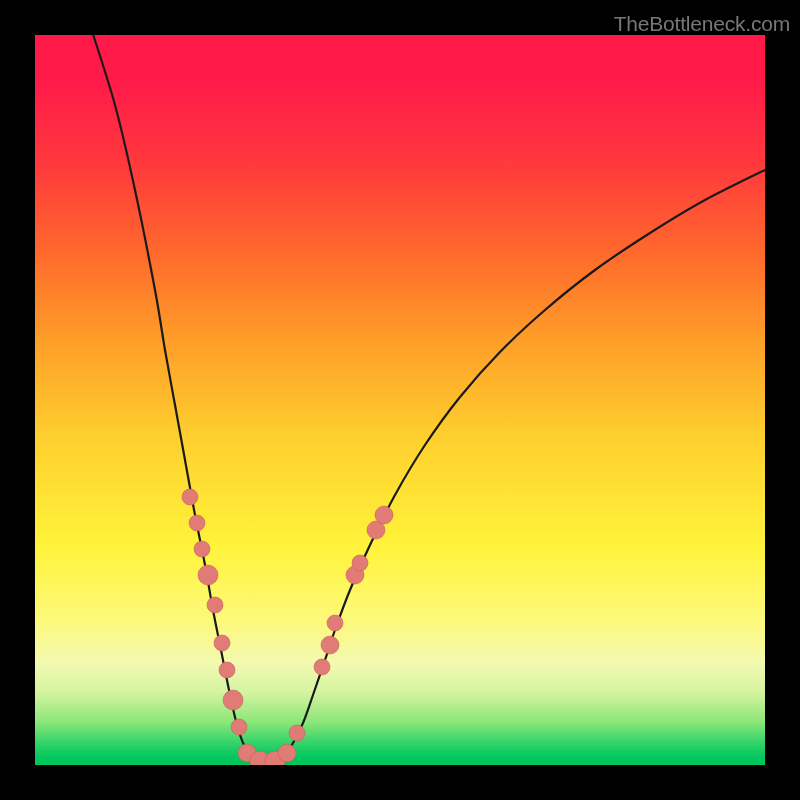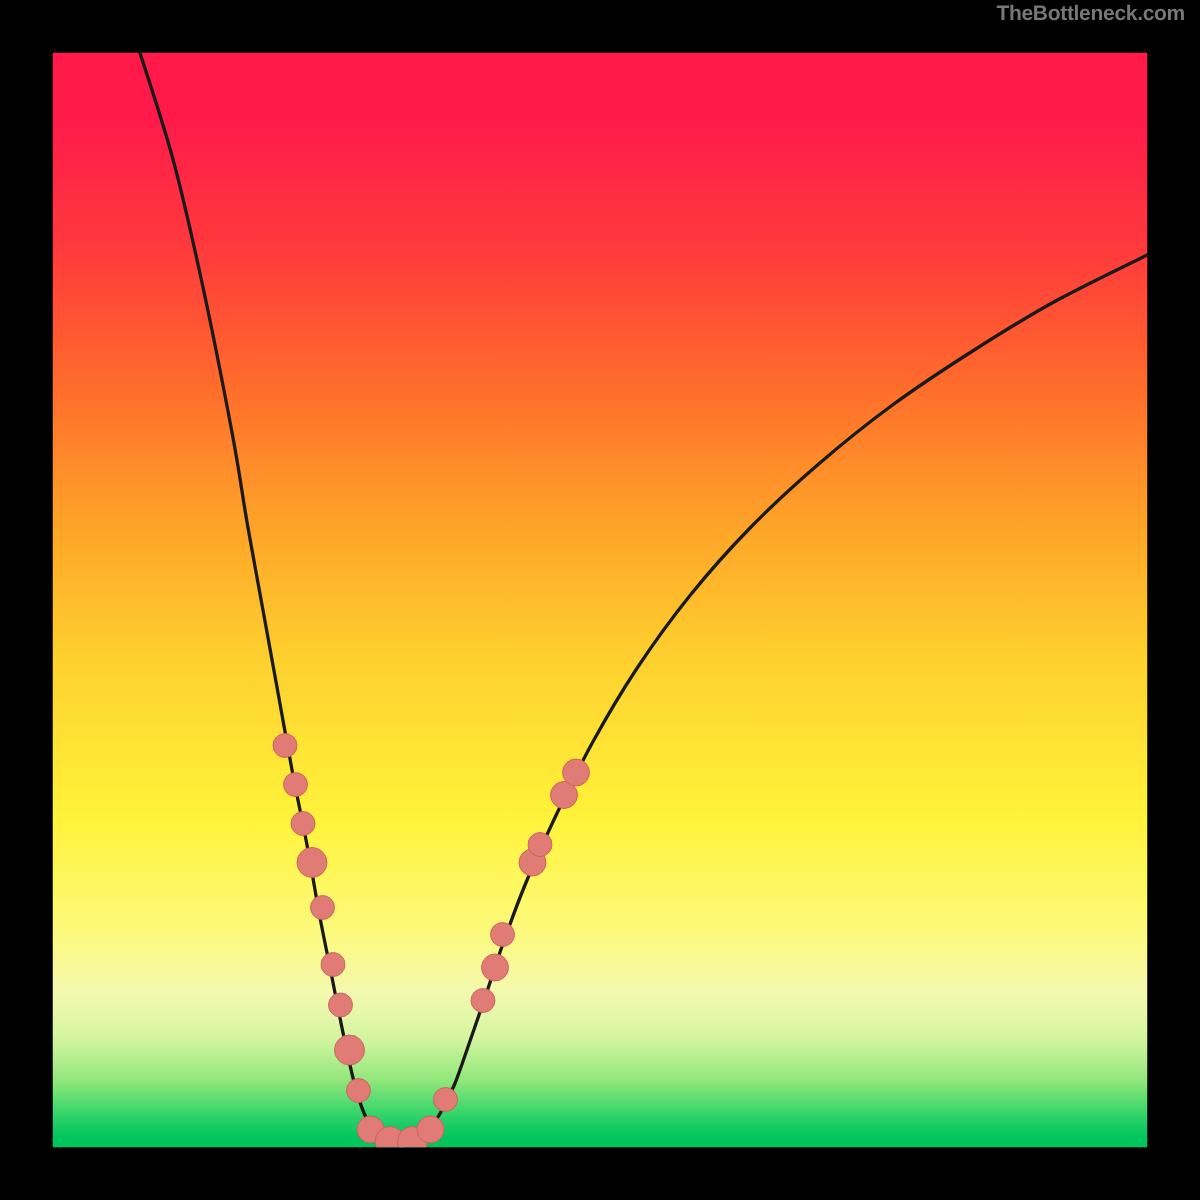--- a/index.html
+++ b/index.html
@@ -41,25 +41,25 @@
       #f3f9b0 86%,
       #d4f5a0 90%,
       #8ee679 94%,
       #33d46a 97%,
       #00c65c 99%,
       #00c65c 100%
     );
   }
   .watermark {
     position: absolute;
-    top: 0;
+    top: 12px;
     right: 10px;
     color: #777;
-    font-size: 14px;
-    font-weight: 700;
+    font-size: 21px;
+    font-weight: 400;
     letter-spacing: -0.2px;
   }
   svg.curves {
     position: absolute;
     inset: 0;
     width: 730px;
     height: 730px;
   }
   .curve {
     fill: none;

